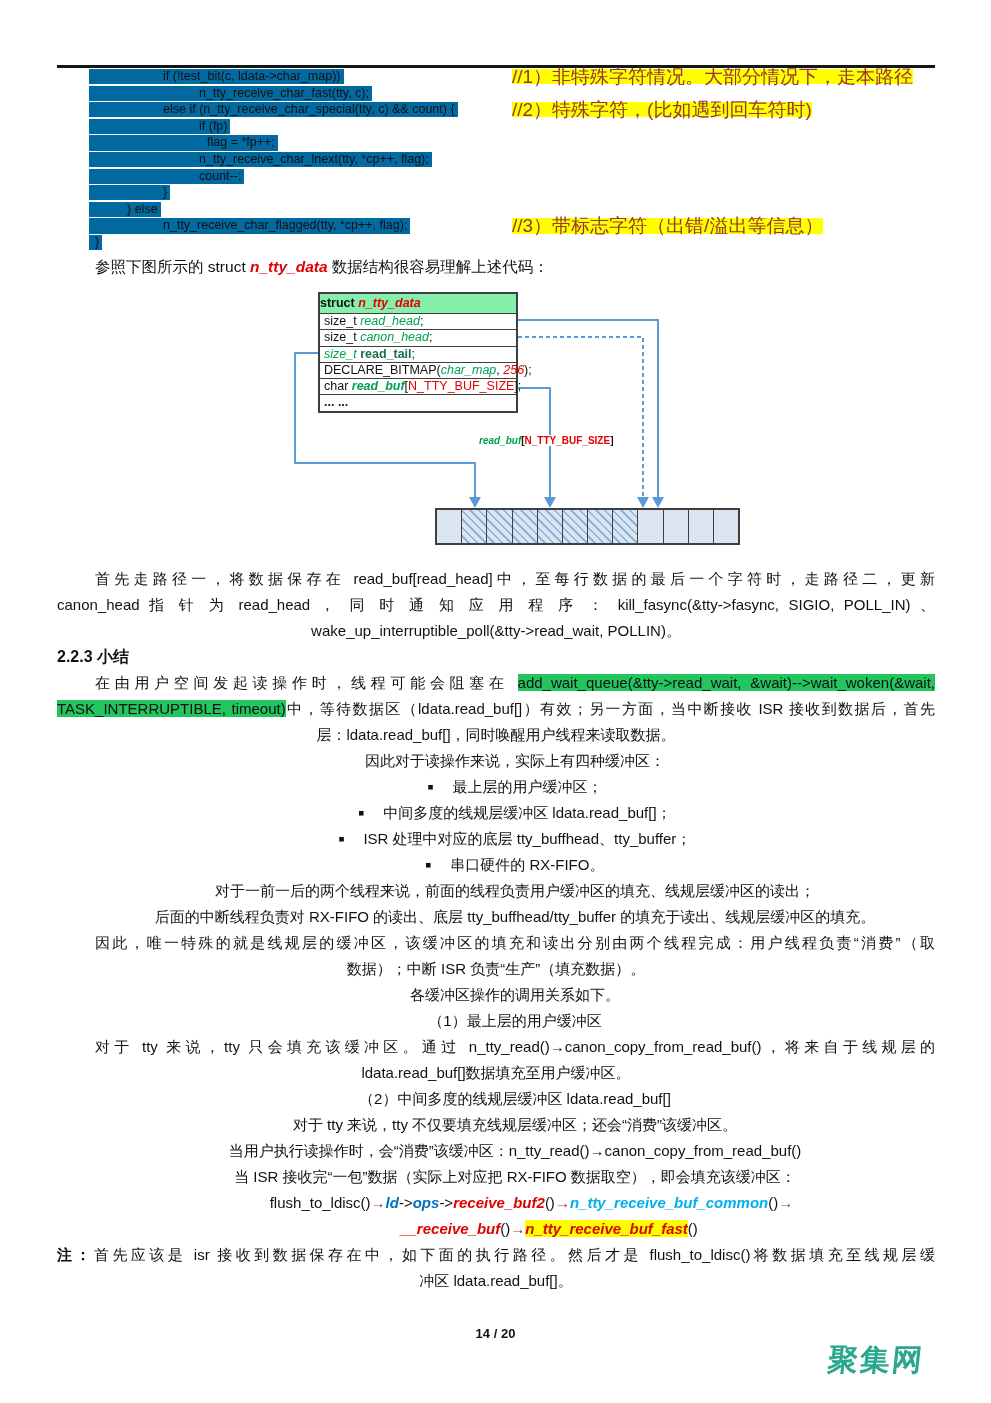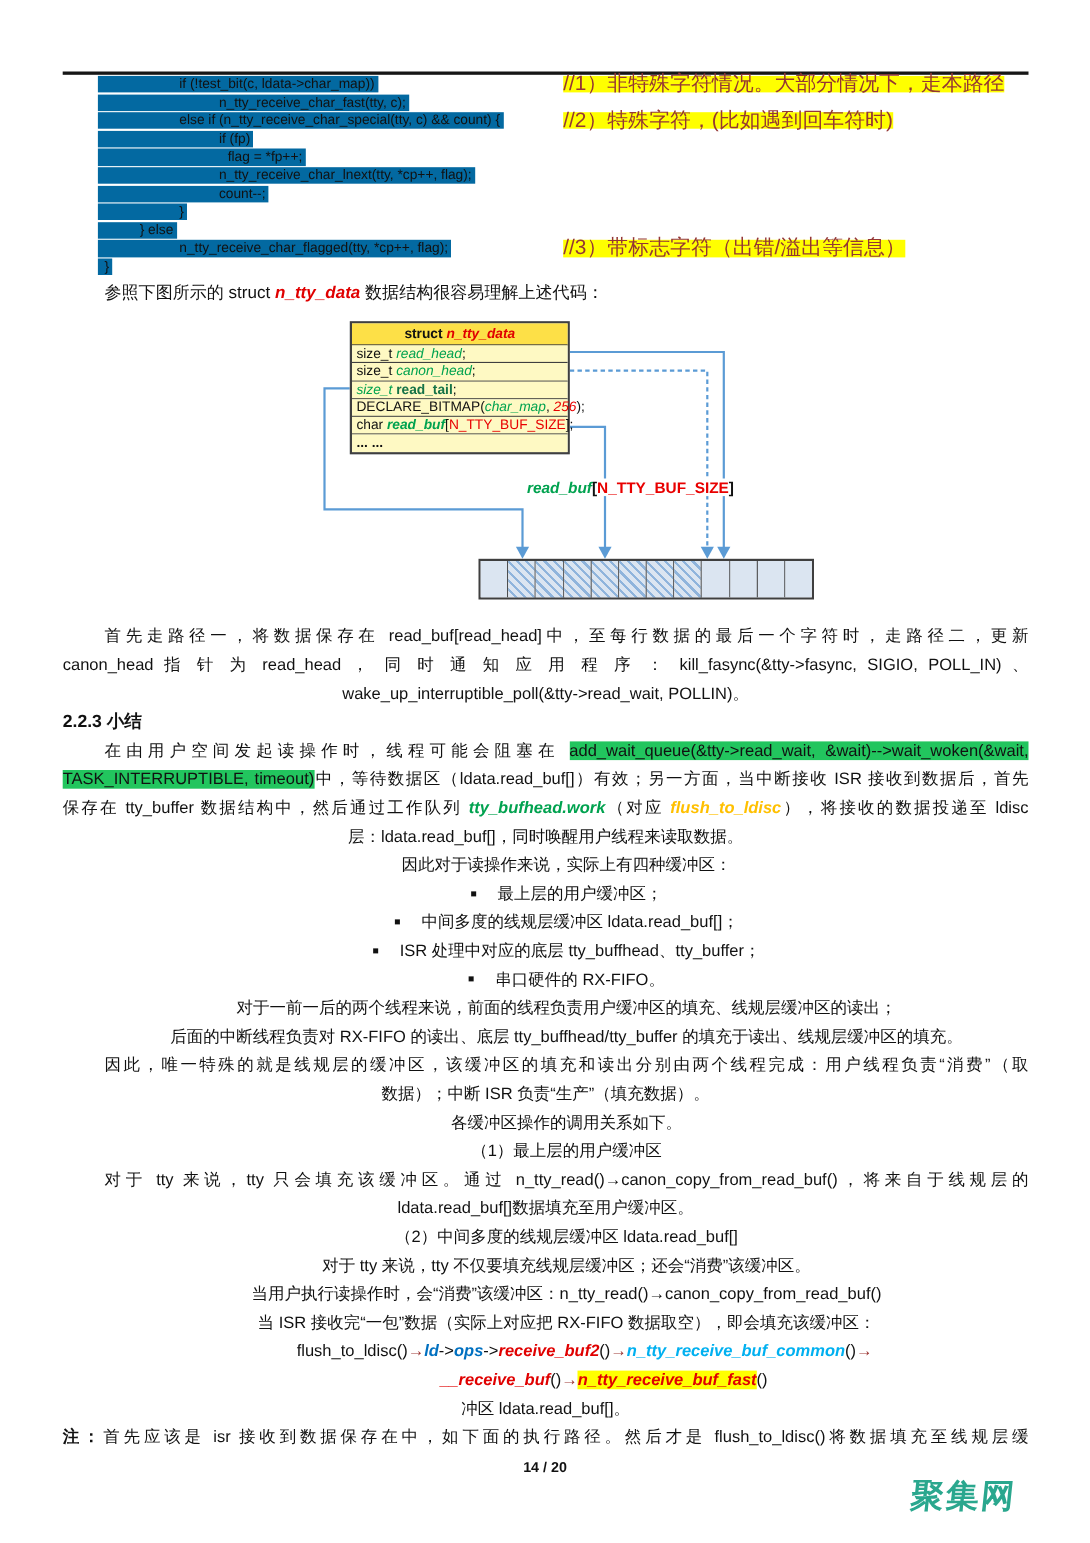--- a/index.html
+++ b/index.html
@@ -22,30 +22,30 @@
        font-size:19px;line-height:15.2px;color:#943634;}
   .ccm:empty{display:none;}
 
   
   .intro{position:absolute;left:57px;top:254px;width:878px;padding-left:38px;
          font-size:15.5px;line-height:26px;box-sizing:border-box;}
 
   
   .struct{position:absolute;left:318px;top:292px;width:200px;border:2px solid #3f3f3f;
           box-sizing:border-box;background:#dbe5f1;z-index:2;}
-  .s-hd{height:19px;line-height:19px;background:#fde047;border-bottom:1px solid #3f3f3f;
-        text-align:center;font-size:12.5px;}
+  .s-hd{height:19px;line-height:19px;background:#86efac;border-bottom:1px solid #3f3f3f;
+        text-align:left;font-size:12.5px;}
   .s-row{height:15.3px;line-height:15.3px;font-size:12.5px;padding-left:4px;
-         border-bottom:1px solid #3f3f3f;background:#fef9c3;white-space:nowrap;}
+         border-bottom:1px solid #3f3f3f;background:#ffffff;white-space:nowrap;}
   .s-row:last-child{border-bottom:none;}
 
   .conn-svg{position:absolute;left:0;top:280px;z-index:1;}
 
   .buf-label{position:absolute;left:476px;top:435px;z-index:3;background:#fff;
-             padding:0 3px;font-size:14px;font-weight:bold;white-space:nowrap;}
+             padding:0 3px;font-size:10px;font-weight:bold;white-space:nowrap;}
 
   .buffer{position:absolute;left:435px;top:508px;width:305px;height:37px;
           border:2px solid #3f3f3f;box-sizing:border-box;display:flex;z-index:2;}
   .cell{flex:1;border-right:1.5px solid #3f3f3f;background:#dbe5f1;}
   .cell:last-child{border-right:none;}
   .cell.hatched{background:repeating-linear-gradient(45deg,#dbe5f1 0px,#dbe5f1 4px,#8fb4dc 4px,#8fb4dc 6px);}
 
   
   .main{position:absolute;left:57px;top:566px;width:878px;font-size:15px;}
   .line{height:26px;line-height:26px;white-space:nowrap;text-align:center;}
@@ -142,41 +142,40 @@
       <div class="cell plain"></div>
     </div>
 
   <div class="main">
     <div class="line ind j"><span>首先走路径一，将数据保存在 read_buf[read_head]中，至每行数据的最后一个字符时，走路径二，更新</span></div>
     <div class="line j"><span>canon_head 指 针 为 read_head ， 同 时 通 知 应 用 程 序 ： kill_fasync(&amp;tty-&gt;fasync, SIGIO, POLL_IN) 、</span></div>
     <div class="line"><span>wake_up_interruptible_poll(&amp;tty-&gt;read_wait, POLLIN)。</span></div>
     <div class="heading">2.2.3 小结</div>
     <div class="line ind j"><span>在由用户空间发起读操作时，线程可能会阻塞在 </span><span class="hl">add_wait_queue(&amp;tty-&gt;read_wait,  &amp;wait)--&gt;wait_woken(&amp;wait,</span></div>
     <div class="line j"><span class="hl">TASK_INTERRUPTIBLE, timeout)</span><span>中，等待数据区（ldata.read_buf[]）有效；另一方面，当中断接收 ISR 接收到数据后，首先</span></div>
-    <div class="line j"><span>保存在 tty_buffer 数据结构中，然后通过工作队列 </span><span class="green-bi">tty_bufhead.work</span><span>（对应 </span><span class="orange-i">flush_to_ldisc</span><span>），将接收的数据投递至 ldisc</span></div>
     <div class="line"><span>层：ldata.read_buf[]，同时唤醒用户线程来读取数据。</span></div>
     <div class="line ind"><span>因此对于读操作来说，实际上有四种缓冲区：</span></div>
     <div class="line blt"><span class="bullet">■</span><span>最上层的用户缓冲区；</span></div>
     <div class="line blt"><span class="bullet">■</span><span>中间多度的线规层缓冲区 ldata.read_buf[]；</span></div>
     <div class="line blt"><span class="bullet">■</span><span>ISR 处理中对应的底层 tty_buffhead、tty_buffer；</span></div>
     <div class="line blt"><span class="bullet">■</span><span>串口硬件的 RX-FIFO。</span></div>
     <div class="line ind"><span>对于一前一后的两个线程来说，前面的线程负责用户缓冲区的填充、线规层缓冲区的读出；</span></div>
     <div class="line ind"><span>后面的中断线程负责对 RX-FIFO 的读出、底层 tty_buffhead/tty_buffer 的填充于读出、线规层缓冲区的填充。</span></div>
     <div class="line ind j"><span>因此，唯一特殊的就是线规层的缓冲区，该缓冲区的填充和读出分别由两个线程完成：用户线程负责“消费”（取</span></div>
     <div class="line"><span>数据）；中断 ISR 负责“生产”（填充数据）。</span></div>
     <div class="line ind"><span>各缓冲区操作的调用关系如下。</span></div>
     <div class="line ind"><span>（1）最上层的用户缓冲区</span></div>
     <div class="line ind j"><span>对于 tty 来说，tty 只会填充该缓冲区。通过 n_tty_read()→canon_copy_from_read_buf()，将来自于线规层的</span></div>
     <div class="line"><span>ldata.read_buf[]数据填充至用户缓冲区。</span></div>
     <div class="line ind"><span>（2）中间多度的线规层缓冲区 ldata.read_buf[]</span></div>
     <div class="line ind"><span>对于 tty 来说，tty 不仅要填充线规层缓冲区；还会“消费”该缓冲区。</span></div>
     <div class="line ind"><span>当用户执行读操作时，会“消费”该缓冲区：n_tty_read()→canon_copy_from_read_buf()</span></div>
     <div class="line ind"><span>当 ISR 接收完“一包”数据（实际上对应把 RX-FIFO 数据取空），即会填充该缓冲区：</span></div>
     <div class="line f1"><span>flush_to_ldisc()</span><span class="arw">→</span><span class="blue-bi">ld</span><span>-&gt;</span><span class="blue-bi">ops</span><span>-&gt;</span><span class="red-bi">receive_buf2</span><span>()</span><span class="arw">→</span><span class="cyan-bi">n_tty_receive_buf_common</span><span>()</span><span class="arw">→</span></div>
     <div class="line f2"><span class="red-bi">__receive_buf</span><span>()</span><span class="arw">→</span><span class="hl-red-bi">n_tty_receive_buf_fast</span><span>()</span></div>
+    <div class="line j"><span class="b">注：</span><span>首先应该是 isr 接收到数据保存在中，如下面的执行路径。然后才是 flush_to_ldisc()将数据填充至线规层缓</span></div>
     <div class="line"><span>冲区 ldata.read_buf[]。</span></div>
-    <div class="line j"><span class="b">注：</span><span>首先应该是 isr 接收到数据保存在中，如下面的执行路径。然后才是 flush_to_ldisc()将数据填充至线规层缓</span></div>
   </div>
 
   <div class="page-num">14 / 20</div>
   <div class="watermark">聚集网</div>
 
 </div>
 
 </body></html>

